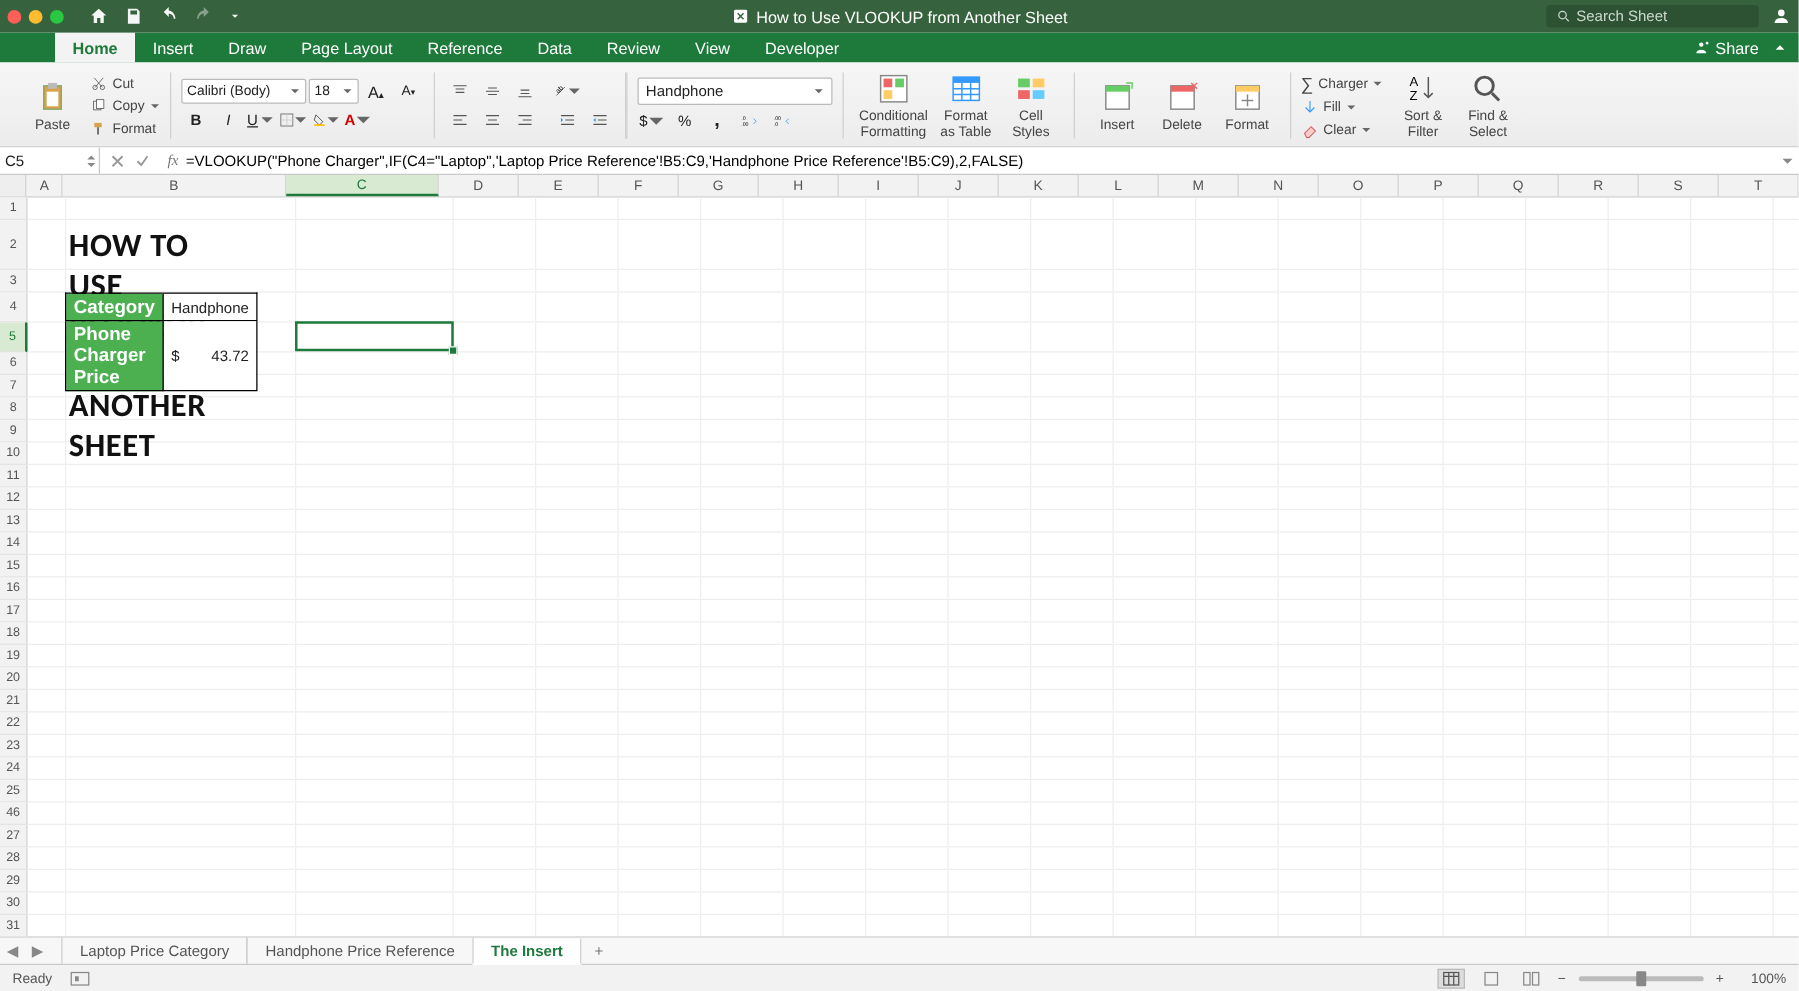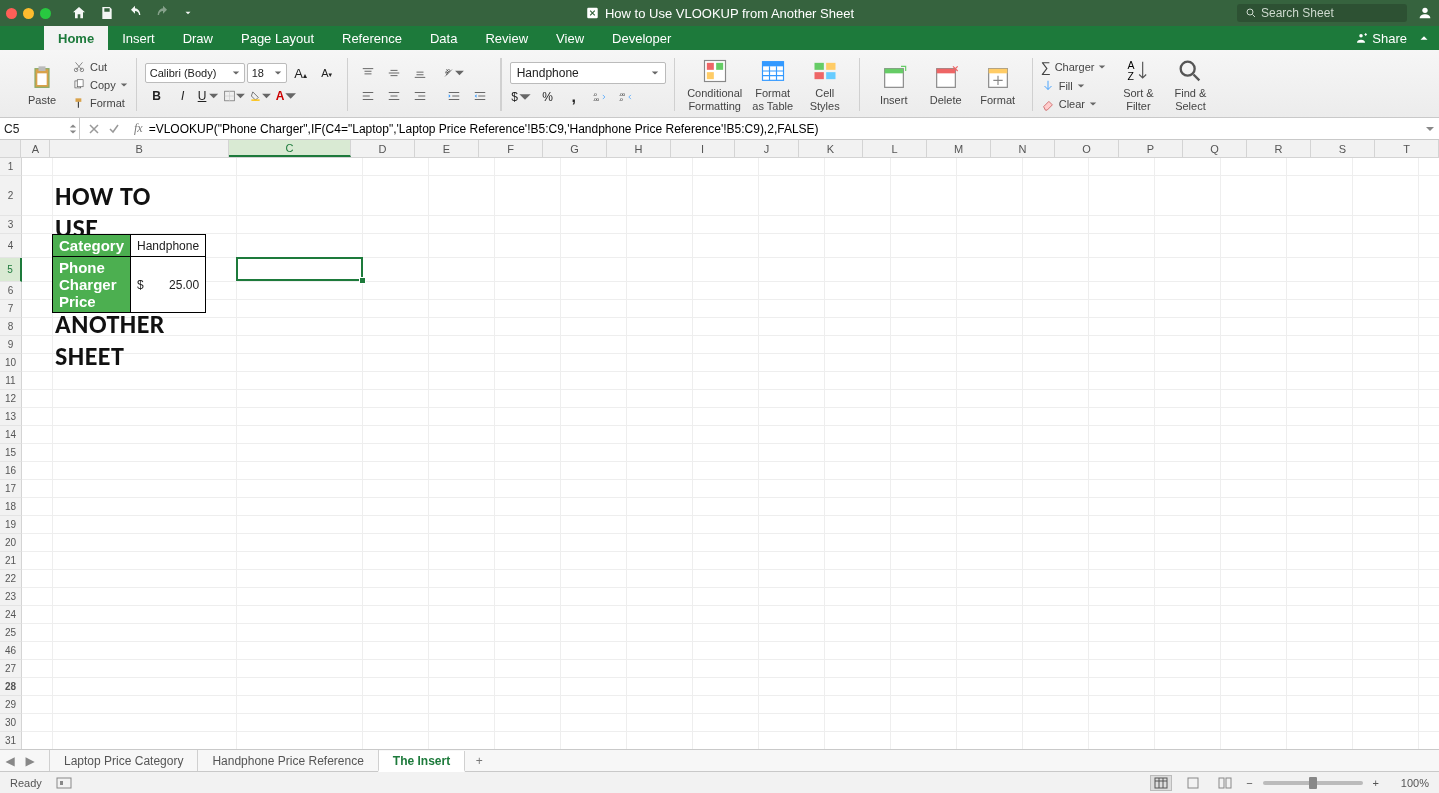--- a/index.html
+++ b/index.html
@@ -1198,21 +1198,21 @@
           <div style="position: absolute; left: 934px; top: 0px; bottom: 0px; width: 1px; background: rgb(238, 238, 238);"></div>
           <div style="position: absolute; left: 1000px; top: 0px; bottom: 0px; width: 1px; background: rgb(238, 238, 238);"></div>
           <div style="position: absolute; left: 1066px; top: 0px; bottom: 0px; width: 1px; background: rgb(238, 238, 238);"></div>
           <div style="position: absolute; left: 1132px; top: 0px; bottom: 0px; width: 1px; background: rgb(238, 238, 238);"></div>
           <div style="position: absolute; left: 1198px; top: 0px; bottom: 0px; width: 1px; background: rgb(238, 238, 238);"></div>
           <div style="position: absolute; left: 1264px; top: 0px; bottom: 0px; width: 1px; background: rgb(238, 238, 238);"></div>
           <div style="position: absolute; left: 1330px; top: 0px; bottom: 0px; width: 1px; background: rgb(238, 238, 238);"></div>
           <div style="position: absolute; left: 1396px; top: 0px; bottom: 0px; width: 1px; background: rgb(238, 238, 238);"></div>
         </div>
       </div>
-      <div class="row-el" style="height: 18px; font-weight: bold;">
+      <div class="row-el" style="height: 18px;">
         <div class="rh" style="height: 18px;">28</div>
         <div style="flex: 1 1 0%; position: relative; border-bottom: 1px solid rgb(238, 238, 238);">
           <div style="position: absolute; left: 30px; top: 0px; bottom: 0px; width: 1px; background: rgb(238, 238, 238);"></div>
           <div style="position: absolute; left: 214px; top: 0px; bottom: 0px; width: 1px; background: rgb(238, 238, 238);"></div>
           <div style="position: absolute; left: 340px; top: 0px; bottom: 0px; width: 1px; background: rgb(238, 238, 238);"></div>
           <div style="position: absolute; left: 406px; top: 0px; bottom: 0px; width: 1px; background: rgb(238, 238, 238);"></div>
           <div style="position: absolute; left: 472px; top: 0px; bottom: 0px; width: 1px; background: rgb(238, 238, 238);"></div>
           <div style="position: absolute; left: 538px; top: 0px; bottom: 0px; width: 1px; background: rgb(238, 238, 238);"></div>
           <div style="position: absolute; left: 604px; top: 0px; bottom: 0px; width: 1px; background: rgb(238, 238, 238);"></div>
           <div style="position: absolute; left: 670px; top: 0px; bottom: 0px; width: 1px; background: rgb(238, 238, 238);"></div>
@@ -1311,21 +1311,21 @@
       <table class="tbl" style="border-collapse:collapse">
         <tbody>
             <tr>
           <td class="hdr" style="width:184px">Category</td>
           <td class="val" style="width:124px">Handphone</td>
         </tr>
         <tr>
           <td class="hdr">Phone Charger Price</td>
           <td class="val" style="position:relative">
             <span style="float:left">$</span>
-            <span style="float:right">25.00</span>
+            <span style="float:right">43.72</span>
           </td>
         </tr>
       </tbody>
         </table>
     </div>
 
     <div class="sel-cell" style="left:214px; top:99px; width:127px; height:24px;"></div>
     <div class="fill-handle" style="left:337px; top:119px;"></div>
   </div>
 </div>

